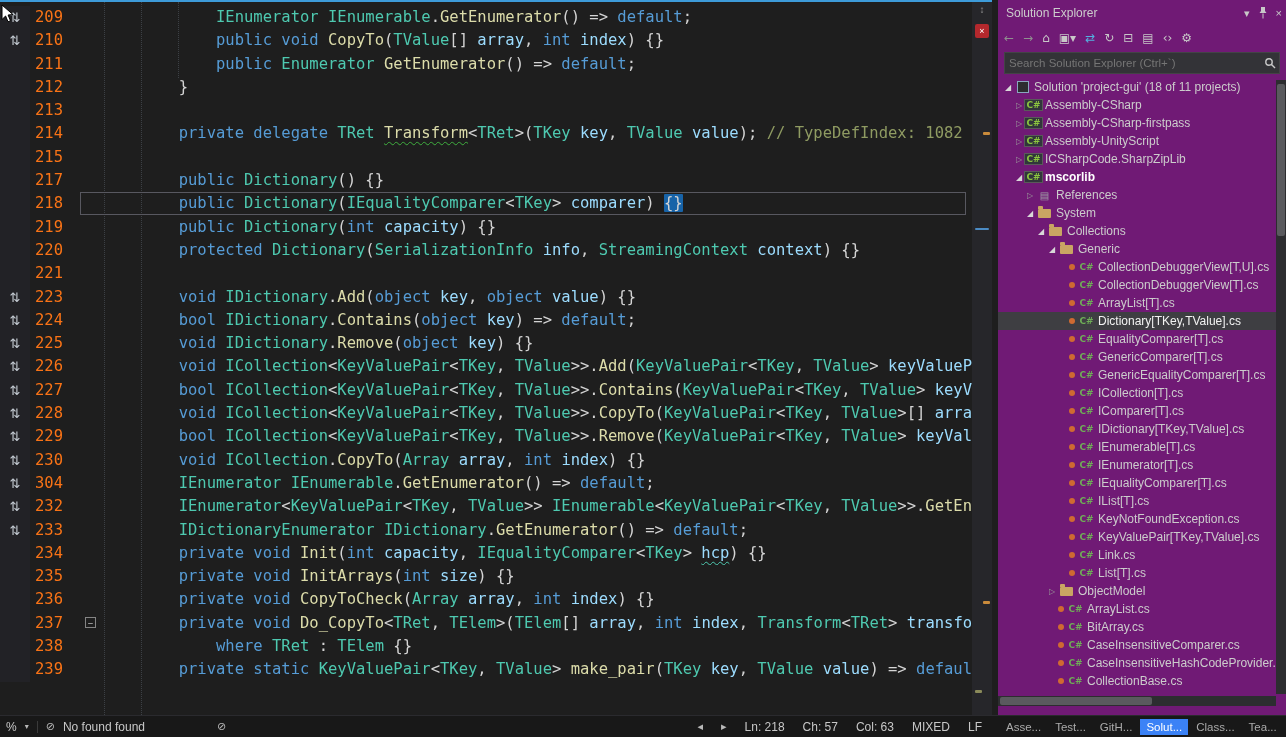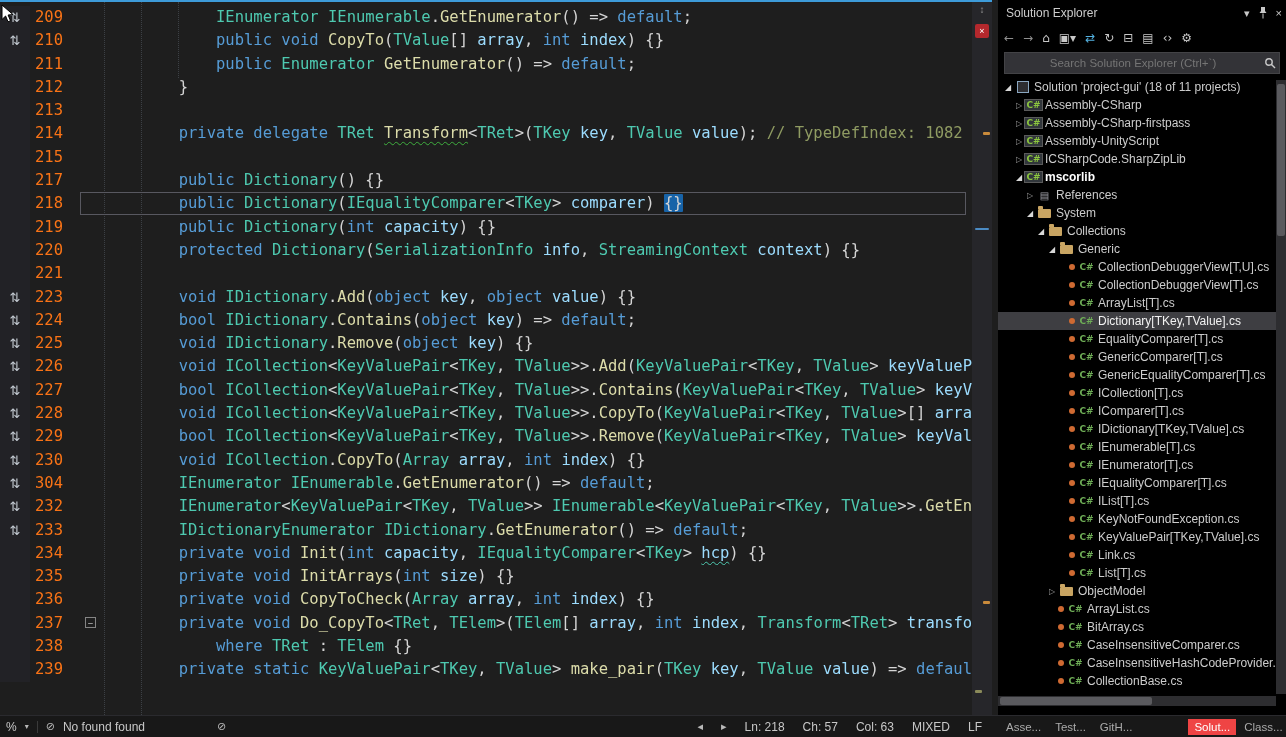--- a/index.html
+++ b/index.html
@@ -28,31 +28,31 @@
   .hl{background:#1763a8;border-radius:1px;}
 
   
   .ed-scroll{position:absolute;left:972px;top:2px;width:20px;height:713px;background:#26262a;z-index:5;}
   .grip{position:absolute;left:0;top:2px;width:20px;text-align:center;color:#9a9a9a;font-size:10px;}
   .health{position:absolute;left:3px;top:22px;width:14px;height:14px;background:#b4282d;border-radius:2px;
           color:#fff;font-size:9px;line-height:14px;text-align:center;}
   .mark{position:absolute;border-radius:1px;}
 
   
-  .solution{position:absolute;left:998px;top:0;width:288px;height:715px;background:#000000;color:#cccccc;}
+  .solution{position:absolute;left:998px;top:0;width:288px;height:715px;background:#701a75;color:#cccccc;}
   .se-title{height:26px;display:flex;align-items:center;padding:0 4px 0 8px;font-size:12px;}
   .se-title-text{flex:1;}
   .se-title-icons{display:flex;align-items:center;gap:8px;}
   .se-title-icons span{color:#c8c8c8;font-size:11px;cursor:default;display:inline-flex;align-items:center;}
   .se-toolbar{height:24px;display:flex;align-items:center;gap:9px;padding:0 6px;font-size:12px;}
   .se-toolbar span{display:inline-flex;align-items:center;font-family:"DejaVu Sans",sans-serif;}
   .se-search{margin:2px 6px 4px 6px;height:22px;background:#333337;border:1px solid #434346;
              display:flex;align-items:center;box-sizing:border-box;}
   .se-search input{flex:1;background:transparent;border:none;outline:none;color:#9a9a9a;
-                   font-size:11.5px;padding:0 4px;font-family:"Liberation Sans",sans-serif;text-align:center;}
+                   font-size:11.5px;padding:0 4px;font-family:"Liberation Sans",sans-serif;}
   .se-search .mag{width:18px;display:flex;justify-content:center;}
   .tree{position:absolute;left:0;top:78px;width:278px;bottom:21px;overflow:hidden;}
   .trow{height:18px;display:flex;align-items:center;font-size:12px;white-space:nowrap;}
   .trow.sel{background:#3e3e42;color:#f2f2f2;}
   .trow.bold .tlabel{font-weight:bold;color:#ffffff;}
   .arrow{width:12px;flex:none;text-align:center;font-size:8px;color:#d8d8d8;}
   .arrow.col{color:#9a9a9a;}
   .tree-icon{width:17px;flex:none;display:inline-flex;justify-content:center;align-items:center;}
   .cs{color:#6fae57;font-weight:bold;font-size:9px;font-family:"DejaVu Sans",sans-serif;}
   .csproj{color:#8cc63f;font-weight:bold;font-size:9px;border:1px solid #5a5a5a;padding:0 1px;background:#31363b;
@@ -68,21 +68,21 @@
   .hscroll{position:absolute;left:0;bottom:9px;width:278px;height:10px;background:#2d2d30;}
   .hthumb{position:absolute;top:1px;height:8px;background:#5a5a5e;border-radius:2px;}
 
   
   .statusbar{position:absolute;left:0;top:715px;width:1286px;height:22px;background:#181818;
              border-top:1px solid #2a2a2e;box-sizing:border-box;color:#c8c8c8;font-size:12px;}
   .status-left{position:absolute;left:6px;top:0;height:21px;display:flex;align-items:center;gap:8px;}
   .status-mid{position:absolute;right:304px;top:0;height:21px;display:flex;align-items:center;gap:18px;}
   .status-tabs{position:absolute;left:998px;top:0;height:21px;display:flex;align-items:center;gap:2px;padding-left:2px;}
   .stab{padding:2px 6px;color:#ababab;font-size:11.5px;}
-  .stab.active{background:#ef4444;color:#ffffff;margin-left:48px;}
+  .stab.active{background:#3b82f6;color:#ffffff;}
   .sep{width:1px;height:12px;background:#3a3a3a;}
   .sicon{font-family:"DejaVu Sans",sans-serif;color:#b8b8b8;font-size:11px;}
   .chev{font-size:8px;color:#b8b8b8;}
 
   .cursor{position:absolute;left:1px;top:4px;z-index:99;pointer-events:none;}
 </style>
 </head>
 <body>
 
 <div class="editor">

